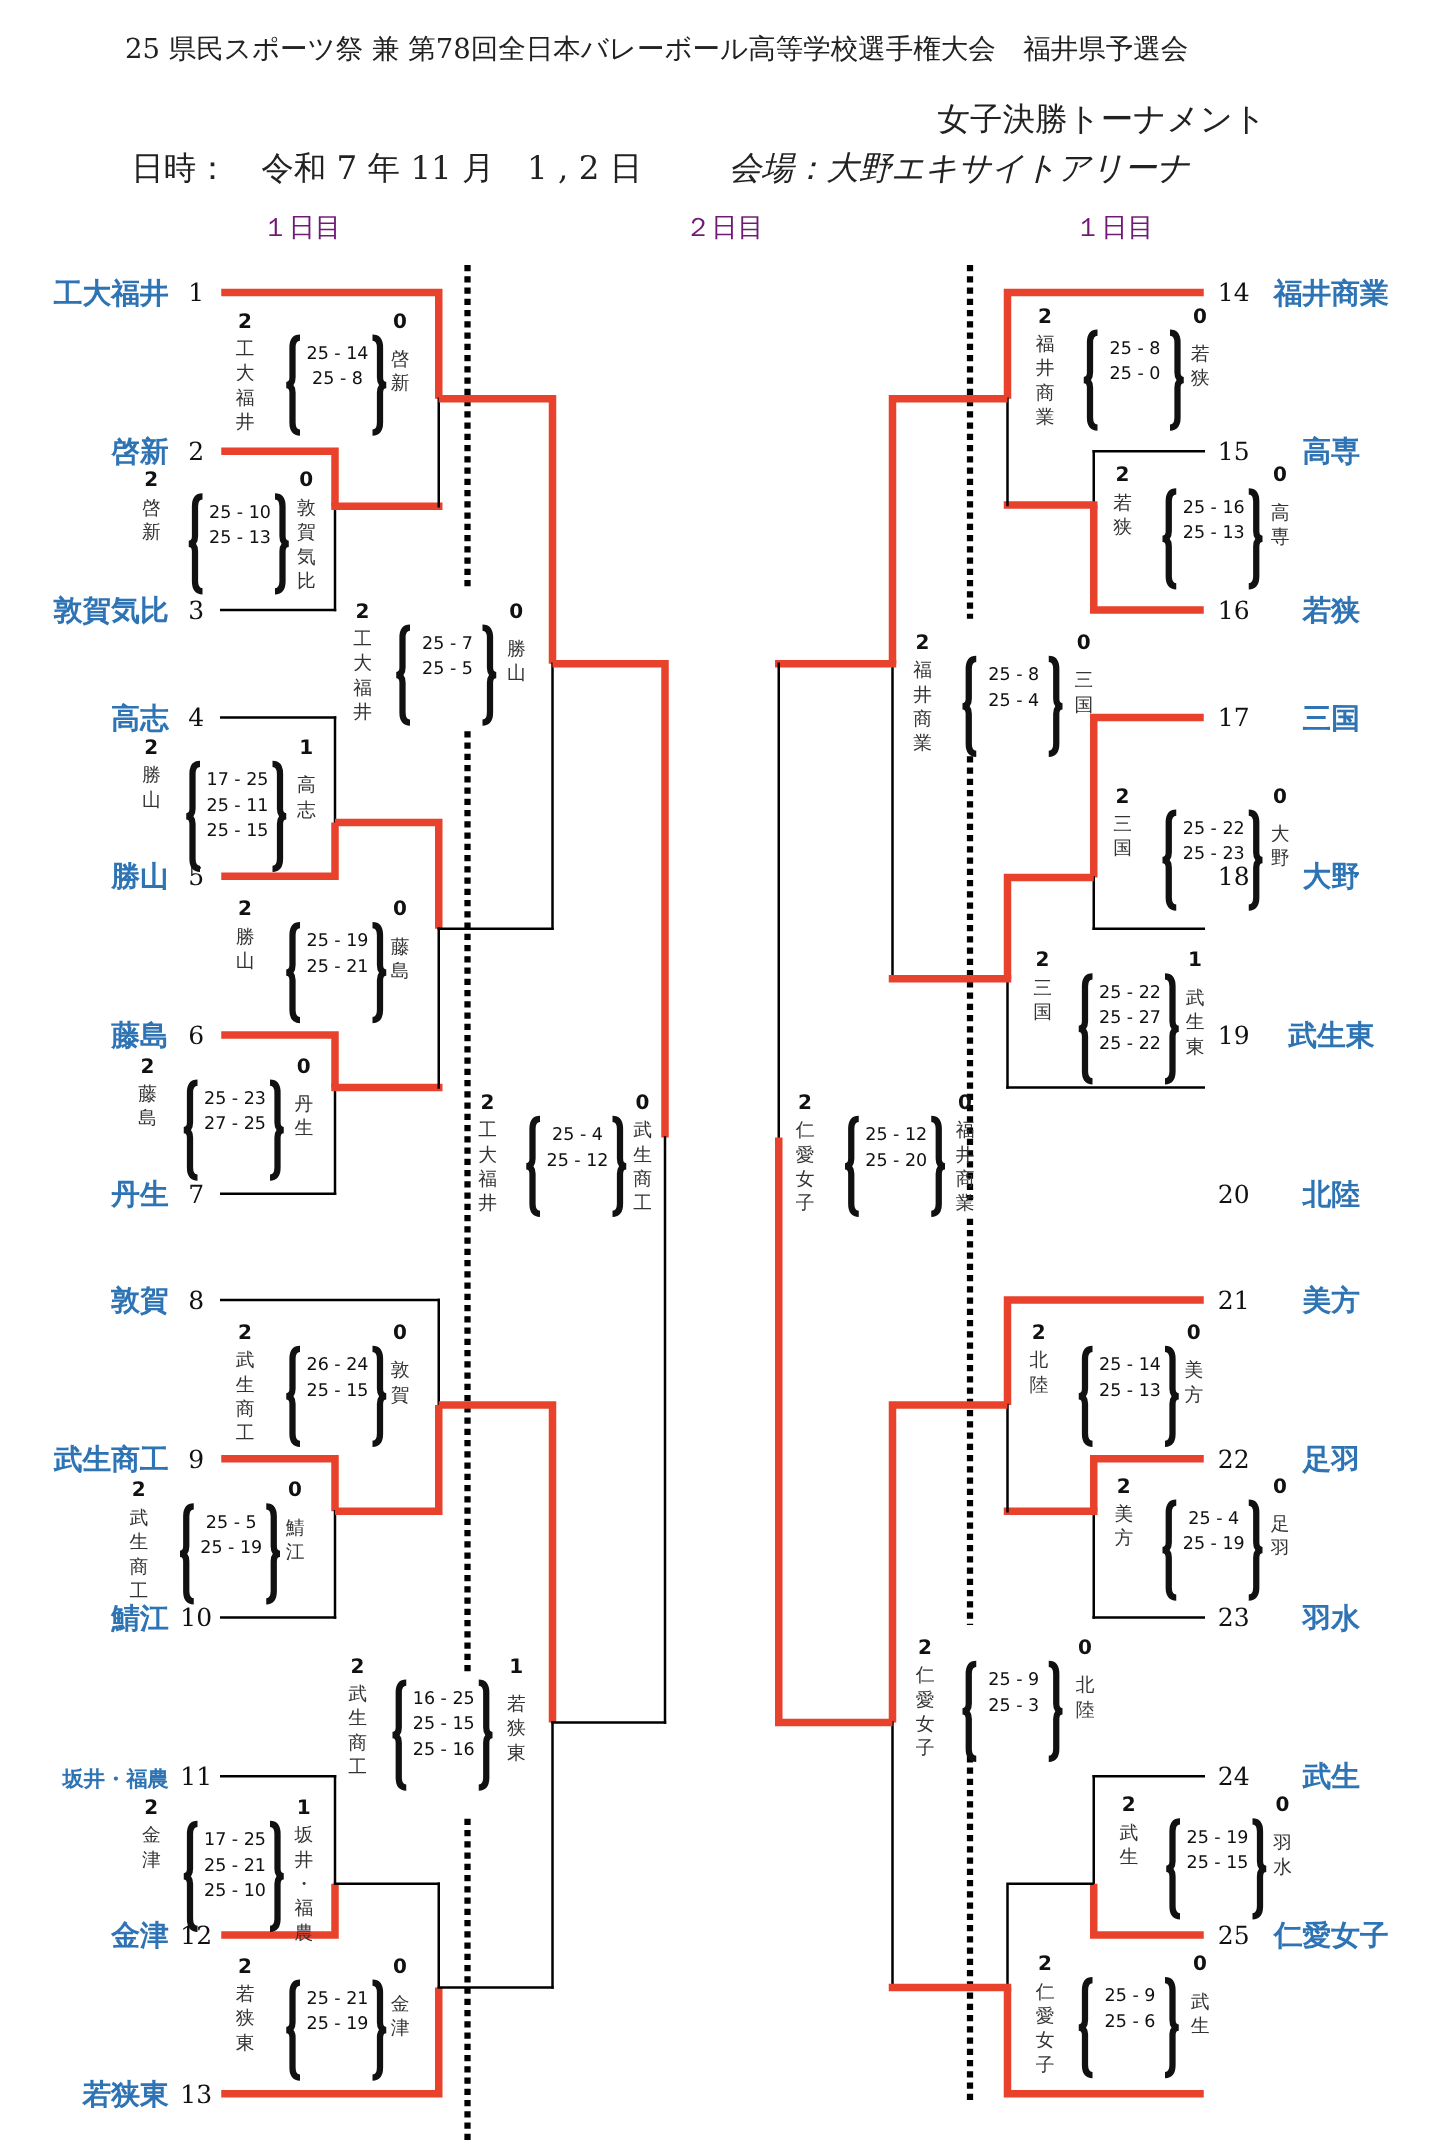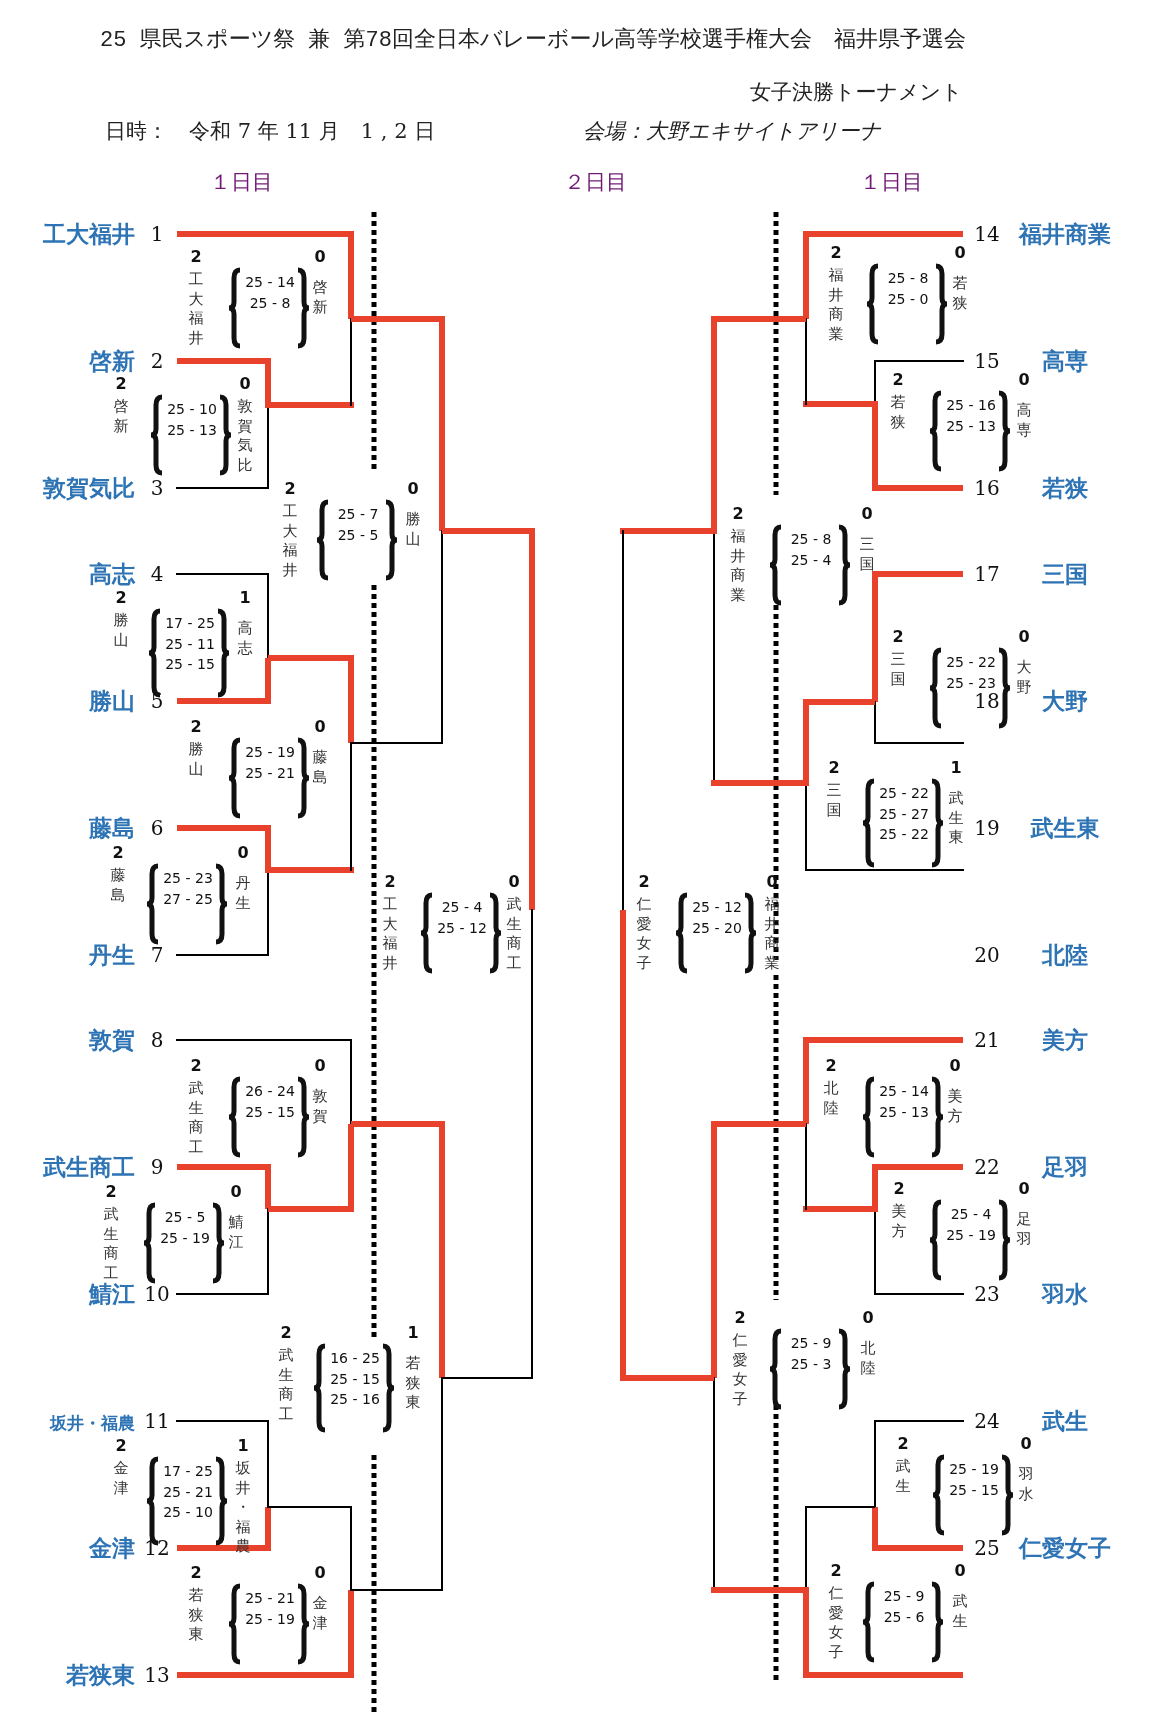--- a/index.html
+++ b/index.html
@@ -1,39 +1,39 @@
 <!DOCTYPE html>
 <html><head>
 <meta charset="utf-8">
 <style>
   html,body{margin:0;padding:0;background:#ffffff;}
   body{width:1150px;height:1712px;position:relative;overflow:hidden;font-family:"DejaVu Serif","Liberation Serif",serif;color:#111;}
-  .hdr{position:absolute;white-space:nowrap;font-size:21px;color:#222;}
-  #title{left:100px;top:24px;font-size:22px;font-family:Liberation Mono, monospace;}
+  .hdr{position:absolute;white-space:nowrap;font-size:26px;color:#222;}
+  #title{left:100px;top:24px;font-size:22px;}
   #subtitle{left:750px;top:78px;}
   #date-label{left:105px;top:117px;}
   #venue{left:583px;top:117px;font-style:italic;}
   .day{position:absolute;top:168px;font-size:21px;color:#701a75;}
   svg{position:absolute;left:0;top:0;}
   .team{font-family:"DejaVu Sans","Liberation Sans",sans-serif;font-weight:bold;fill:#2e74b5;font-size:23px;}
   .team.small{font-size:17px;}
   .seed{font-family:"DejaVu Serif","Liberation Serif",serif;font-size:20px;fill:#111;}
   .sets{font-family:"DejaVu Sans","Liberation Sans",sans-serif;font-weight:bold;font-size:16px;fill:#111;}
   .vname{font-family:"DejaVu Sans","Liberation Sans",sans-serif;font-size:15px;fill:#333;}
   .score{font-family:"DejaVu Sans","Liberation Sans",sans-serif;font-size:14px;fill:#111;}
 </style>
 </head>
 <body>
 
 <div class="hdr" id="title">25 県民スポーツ祭 兼 第78回全日本バレーボール高等学校選手権大会　福井県予選会</div>
 <div class="hdr" id="subtitle">女子決勝トーナメント</div>
 <div class="hdr" id="date-label">日時：　令和 7 年 11 月　1 , 2 日</div>
 <div class="hdr" id="venue">会場：大野エキサイトアリーナ</div>
 <div class="day" style="left:210px">１日目</div>
-<div class="day" style="left:564px">２日目</div>
+<div class="day" style="left:548px">２日目</div>
 <div class="day" style="left:860px">１日目</div>
 
 <svg id="bracket" width="1150" height="1712" viewBox="0 0 1150 1712" xmlns="http://www.w3.org/2000/svg">
     <text x="135" y="242" class="team" text-anchor="end">工大福井</text>
     <text x="157" y="241" class="seed" text-anchor="middle">1</text>
     <text x="135" y="369" class="team" text-anchor="end">啓新</text>
     <text x="157" y="368" class="seed" text-anchor="middle">2</text>
     <text x="135" y="496" class="team" text-anchor="end">敦賀気比</text>
     <text x="157" y="495" class="seed" text-anchor="middle">3</text>
     <text x="135" y="582" class="team" text-anchor="end">高志</text>

